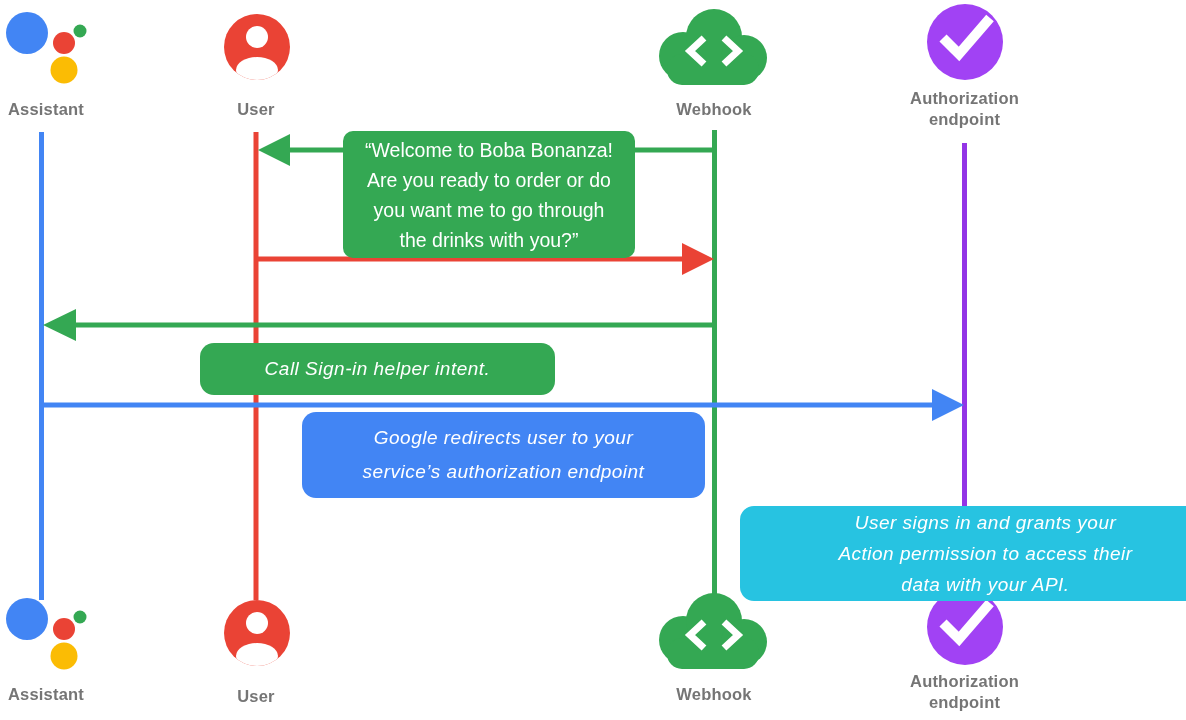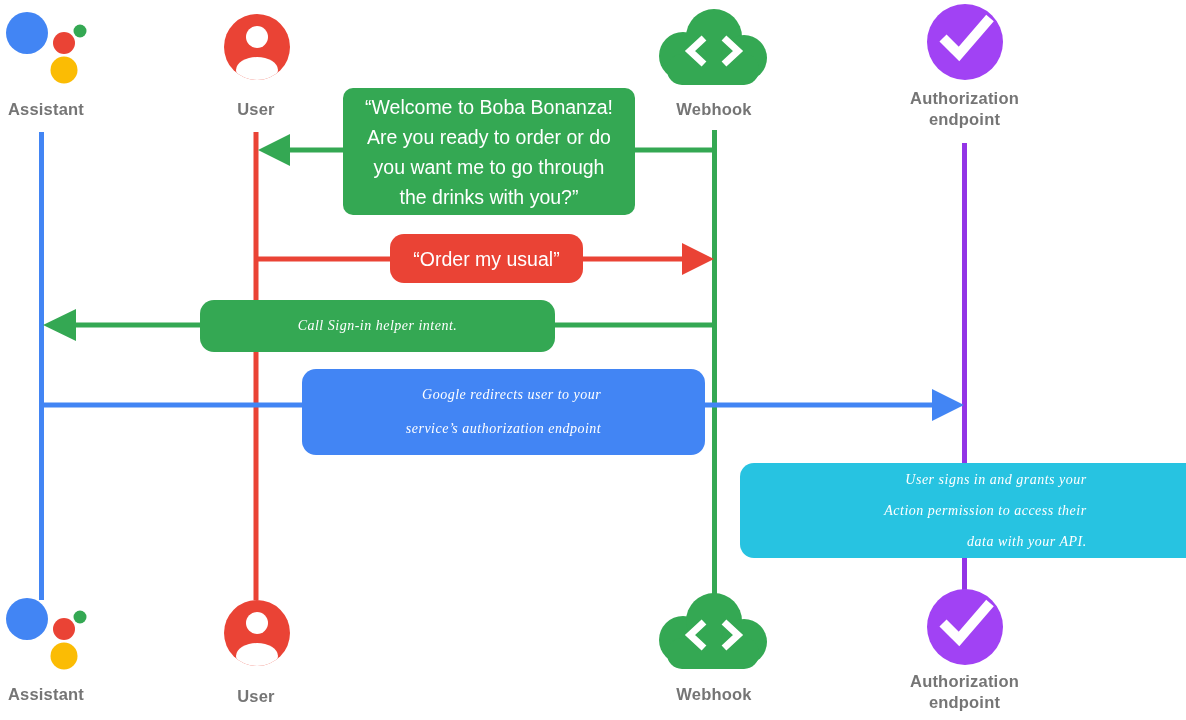--- a/index.html
+++ b/index.html
@@ -28,32 +28,32 @@
   .bubble {
     position: absolute;
     z-index: 3;
     display: flex;
     align-items: center;
     justify-content: center;
     color: #ffffff;
     text-align: center;
     white-space: pre-line;
     box-sizing: border-box;
+    margin-top: 43px;
   }
   .bubble.sans {
     font-family: "Liberation Sans", sans-serif;
     font-size: 19.5px;
     line-height: 30px;
   }
   .bubble.mono {
-    font-family: Liberation Serif, serif;
+    font-family: Liberation Sans, sans-serif;
     font-style: italic;
-    font-size: 14px;
+    font-size: 19px;
     letter-spacing: 0.5px;
-    text-align: right;
   }
   .b-welcome  { left: 343px; top:  88px; width: 292px; height: 127px; background: #34a853; border-radius: 10px; }
   .b-order    { left: 390px; top: 234px; width: 193px; height:  49px; background: #ea4335; border-radius: 14px; }
   .b-signin   { left: 200px; top: 300px; width: 355px; height:  52px; background: #34a853; border-radius: 14px; }
   .b-redirect { left: 302px; top: 369px; width: 403px; height:  86px; background: #4285f4; border-radius: 14px; line-height: 34px; }
   .b-note     { left: 740px; top: 463px; width: 491px; height:  95px; background: #27c3e1; border-radius: 14px; line-height: 31px; }
 
   .i-assistant-top { left: 4px;   top: 6px; }
   .i-user-top      { left: 221px; top: 11px; }
   .i-webhook-top   { left: 659px; top: 8px; }
@@ -133,21 +133,20 @@
   <div class="actor-label l-assistant-top">Assistant</div>
   <div class="actor-label l-user-top">User</div>
   <div class="actor-label l-webhook-top">Webhook</div>
   <div class="actor-label l-auth-top">Authorization
 endpoint</div>
 
   <div class="bubble sans b-welcome">“Welcome to Boba Bonanza!
 Are you ready to order or do
 you want me to go through
 the drinks with you?”</div>
-  <div class="bubble sans b-order">“Order my usual”</div>
   <div class="bubble mono b-signin">Call Sign-in helper intent.</div>
   <div class="bubble mono b-redirect">Google redirects user to your
 service’s authorization endpoint</div>
   <div class="bubble mono b-note">User signs in and grants your
 Action permission to access their
 data with your API.</div>
 
   <svg class="icon i-assistant-bot" width="90" height="84">
     <circle cx="23" cy="27" r="21" fill="#4285f4"></circle>
     <circle cx="60" cy="37" r="11" fill="#ea4335"></circle>

